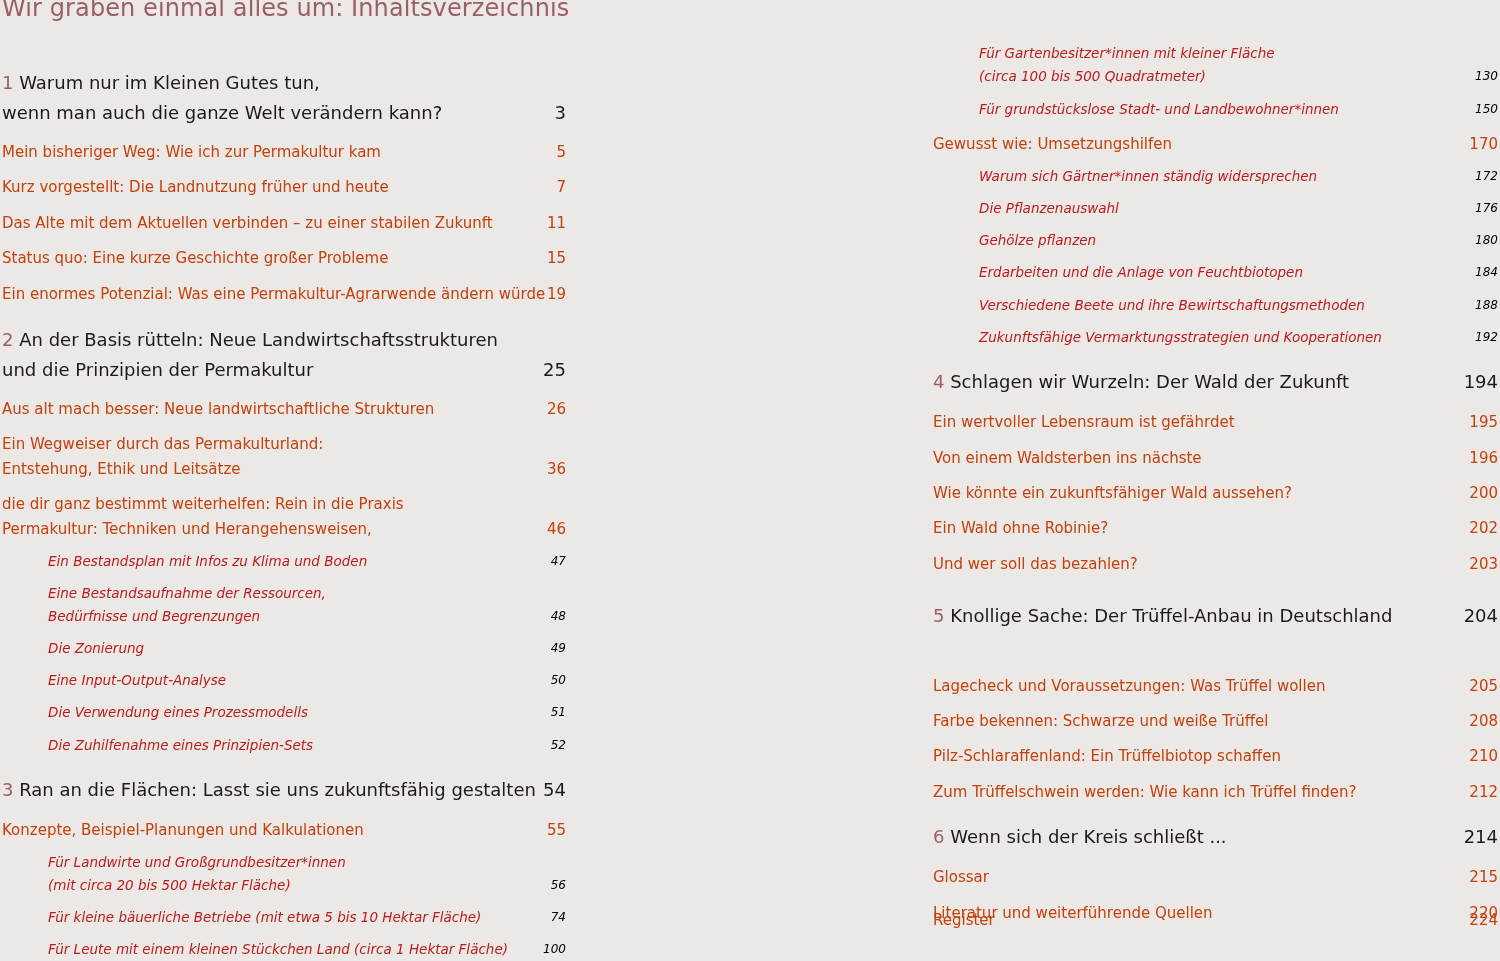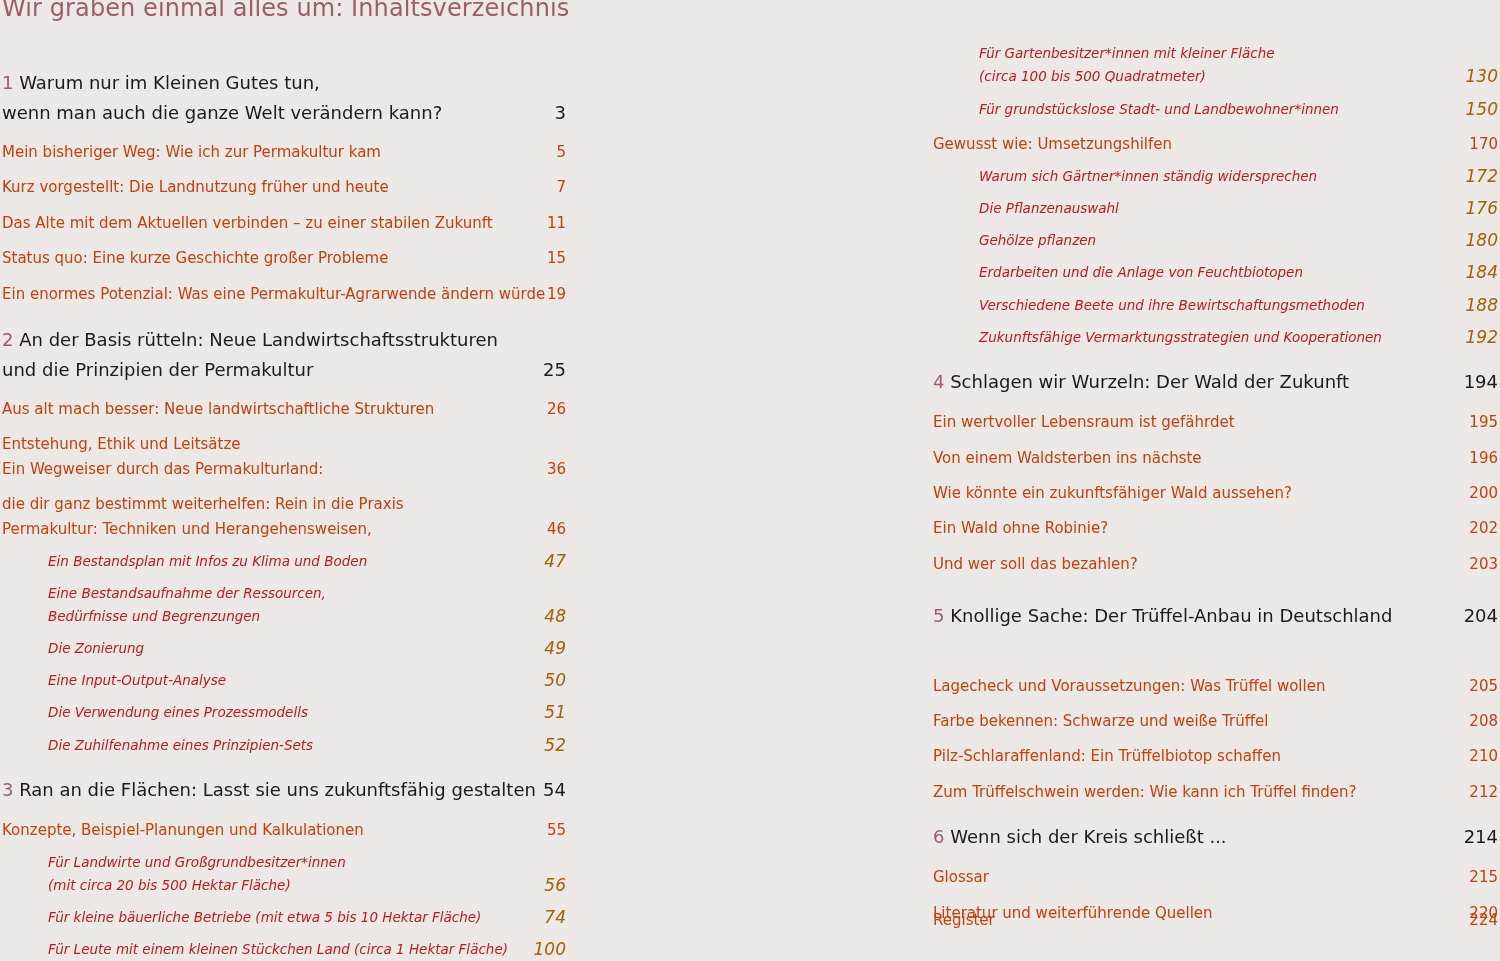--- a/index.html
+++ b/index.html
@@ -17,21 +17,21 @@
   .col { position:absolute; }
   .col-left { left:2px; width:564px; }
   .col-right { left:933px; width:565px; }
   .row { position:absolute; left:0; right:0; }
   .row .txt { display:block; white-space:nowrap; }
   .row .pg { position:absolute; right:0; bottom:0; white-space:nowrap; }
   .chapter .txt, .chapter .pg { font-size:18px; color:#1e1a1a; line-height:30px; }
   .chapter .num { color:#9a5f66; }
   .section .txt, .section .pg { font-size:15px; color:#c2410c; line-height:25px; }
   .sub .txt { font-size:13.5px; font-style:italic; color:#b91c1c; line-height:23px; padding-left:46px; }
-  .sub .pg { font-size:17px; font-style:italic; color:#a16207; line-height:23px;margin-top:12px; }
+  .sub .pg { font-size:12px; font-style:italic; color:#000000; line-height:23px;margin-top:12px; }
 </style>
 </head>
 <body>
 
 <div class="title">Wir graben einmal alles um: Inhaltsverzeichnis</div>
 <div class="col col-left">
     <div class="row chapter" style="top: 68px;">
       <span class="txt"><span class="num">1</span> <span>Warum nur im Kleinen Gutes tun,</span></span>
       <span class="txt"><span>wenn man auch die ganze Welt verändern kann?</span></span>
       <span class="pg">3</span>
@@ -59,22 +59,22 @@
     <div class="row chapter" style="top: 325px;">
       <span class="txt"><span class="num">2</span> <span>An der Basis rütteln: Neue Landwirtschaftsstrukturen</span></span>
       <span class="txt"><span>und die Prinzipien der Permakultur</span></span>
       <span class="pg">25</span>
     </div>
     <div class="row section" style="top: 397px;">
       <span class="txt"><span>Aus alt mach besser: Neue landwirtschaftliche Strukturen</span></span>
       <span class="pg">26</span>
     </div>
     <div class="row section" style="top: 432px;">
+      <span class="txt"><span>Ein Wegweiser durch das Permakulturland:</span></span>
       <span class="txt"><span>Entstehung, Ethik und Leitsätze</span></span>
-      <span class="txt"><span>Ein Wegweiser durch das Permakulturland:</span></span>
       <span class="pg">36</span>
     </div>
     <div class="row section" style="top: 492px;">
       <span class="txt"><span>die dir ganz bestimmt weiterhelfen: Rein in die Praxis</span></span>
       <span class="txt"><span>Permakultur: Techniken und Herangehensweisen,</span></span>
       <span class="pg">46</span>
     </div>
     <div class="row sub" style="top: 550px;">
       <span class="txt"><span>Ein Bestandsplan mit Infos zu Klima und Boden</span></span>
       <span class="pg">47</span>

